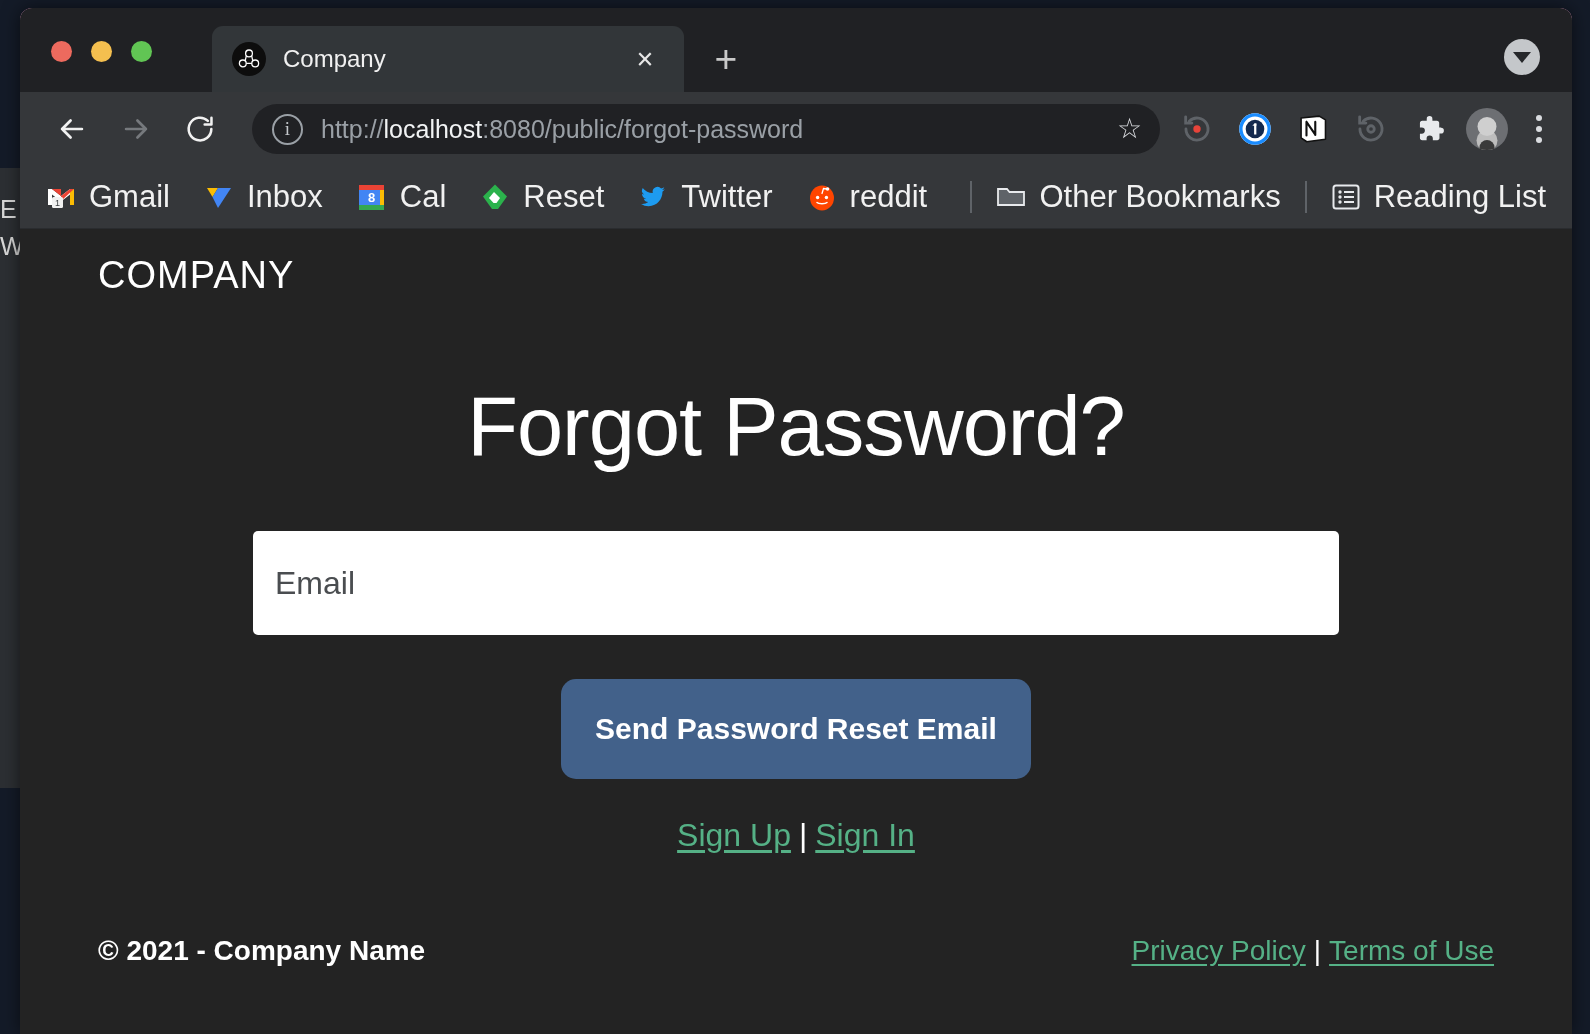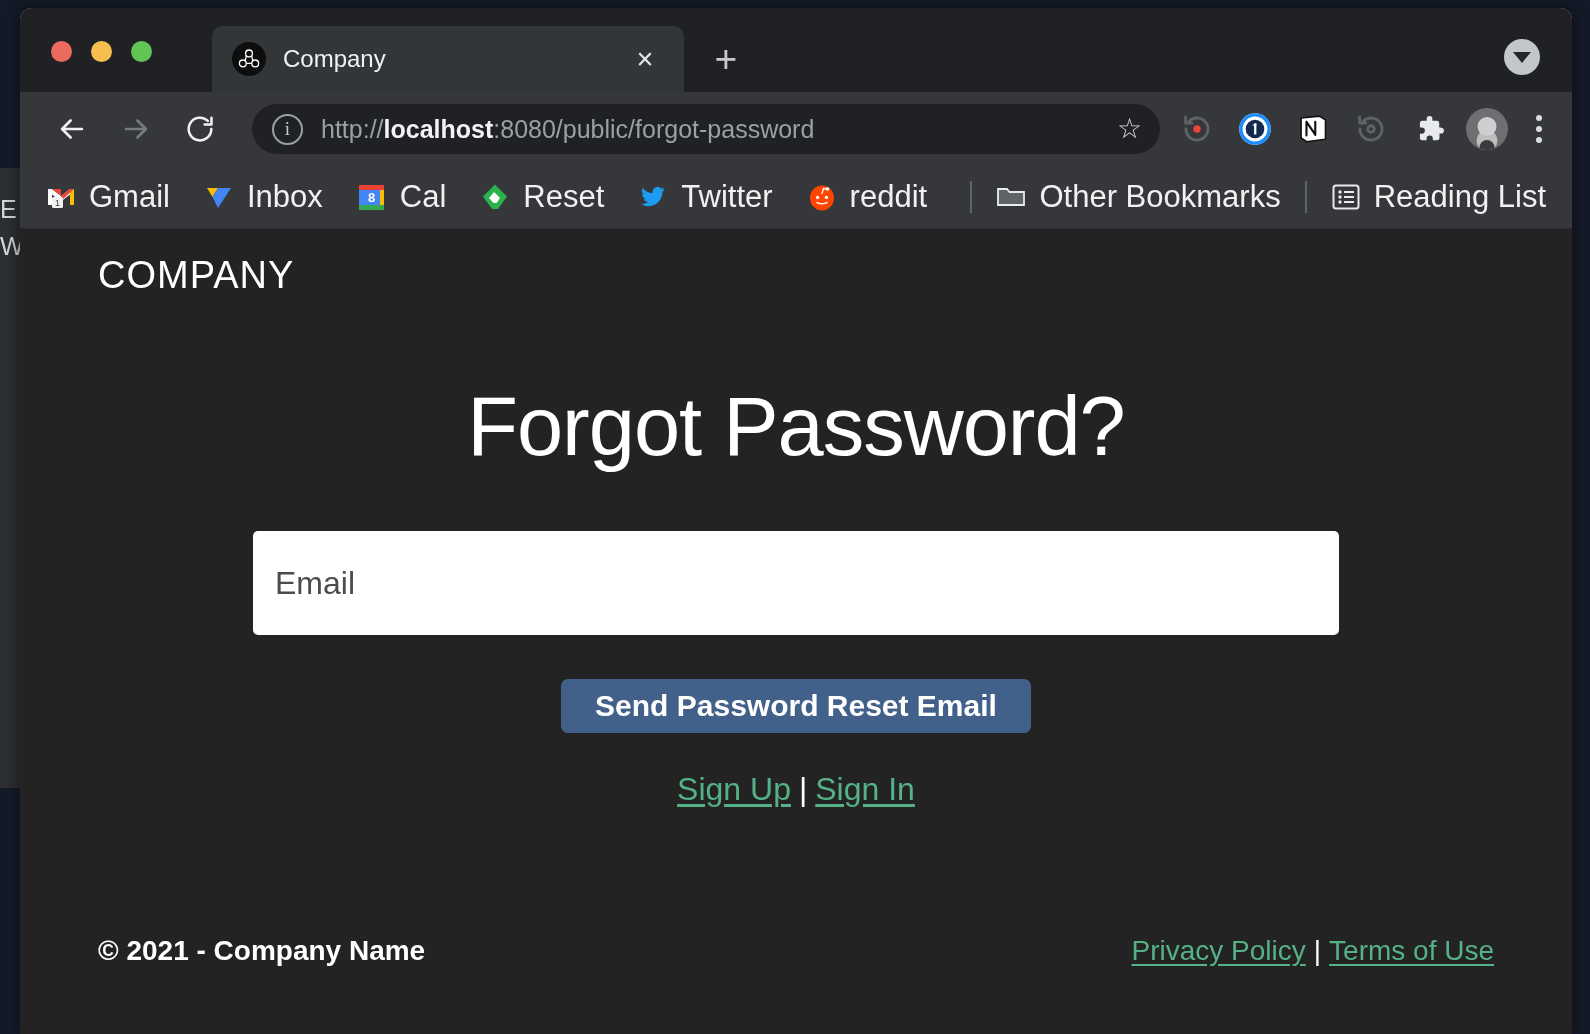--- a/index.html
+++ b/index.html
@@ -186,21 +186,21 @@
     flex: none;
   }
   .url {
     margin-left: 18px;
     font-size: 25px;
     color: #9aa0a6;
     white-space: nowrap;
     overflow: hidden;
     flex: 1;
   }
-  .url b { color: #f1f3f4; font-weight: 700; }
+  .url b { color: #f1f3f4; font-weight: 400; }
   .star {
     flex: none;
     color: #dadce0;
     font-size: 28px;
     line-height: 28px;
     margin-left: 10px;
   }
 
   .ext-row {
     display: flex;
@@ -360,25 +360,25 @@
     outline: none;
   }
   .email-input::placeholder { color: #4a4d50; opacity: 1; }
 
   .submit-btn {
     display: block;
     margin: 44px auto 16px;
     background: #42618a;
     color: #ffffff;
     border: none;
-    border-radius: 7px;
+    border-radius: 15px;
     font-family: "Liberation Sans", sans-serif;
     font-size: 30px;
     font-weight: bold;
-    padding: 10px 34px;
+    padding: 33px 34px;
     cursor: pointer;
   }
   .alt-links {
     margin-top: 38px;
     font-size: 32px;
   }
 
   footer.page-footer {
     position: absolute;
     left: 0;

